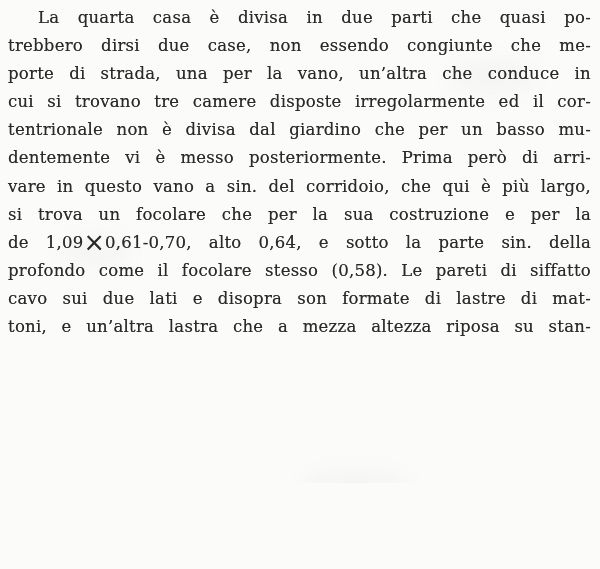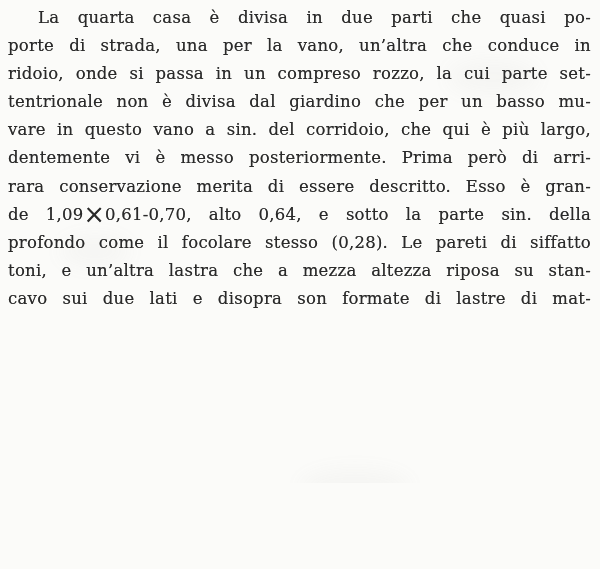--- a/index.html
+++ b/index.html
@@ -60,24 +60,25 @@
 <body>
 
 <div class="page">
   <div class="smudge s1"></div>
   <div class="smudge s2"></div>
   <div class="smudge s3"></div>
   <div class="smudge s4"></div>
 
   <div class="textblock">
       <div class="line indent">La quarta casa è divisa in due parti che quasi po-</div>
+      <div class="line">trebbero dirsi due case, non essendo congiunte che me-</div>
       <div class="line">porte di strada, una per la vano, un’altra che conduce in</div>
-      <div class="line">ridoio, onde si passa in un compreso rozzo, la cui parte set-</div>
+      <div class="line">cui si trovano tre camere disposte irregolarmente ed il cor-</div>
       <div class="line">tentrionale non è divisa dal giardino che per un basso mu-</div>
+      <div class="line">dentemente vi è messo posteriormente. Prima però di arri-</div>
       <div class="line">vare in questo vano a sin. del corridoio, che qui è più largo,</div>
-      <div class="line">dentemente vi è messo posteriormente. Prima però di arri-</div>
-      <div class="line">rara conservazione merita di essere descritto. Esso è gran-</div>
+      <div class="line">si trova un focolare che per la sua costruzione e per la</div>
       <div class="line">de 1,09<span class="cross">×</span>0,61-0,70, alto 0,64, e sotto la parte sin. della</div>
-      <div class="line">profondo come il focolare stesso (0,28). Le pareti di siffatto</div>
+      <div class="line">profondo come il focolare stesso (0,58). Le pareti di siffatto</div>
+      <div class="line">cavo sui due lati e disopra son formate di lastre di mat-</div>
       <div class="line">toni, e un’altra lastra che a mezza altezza riposa su stan-</div>
-      <div class="line">cavo sui due lati e disopra son formate di lastre di mat-</div>
     </div>
 </div>
 
 </body></html>

